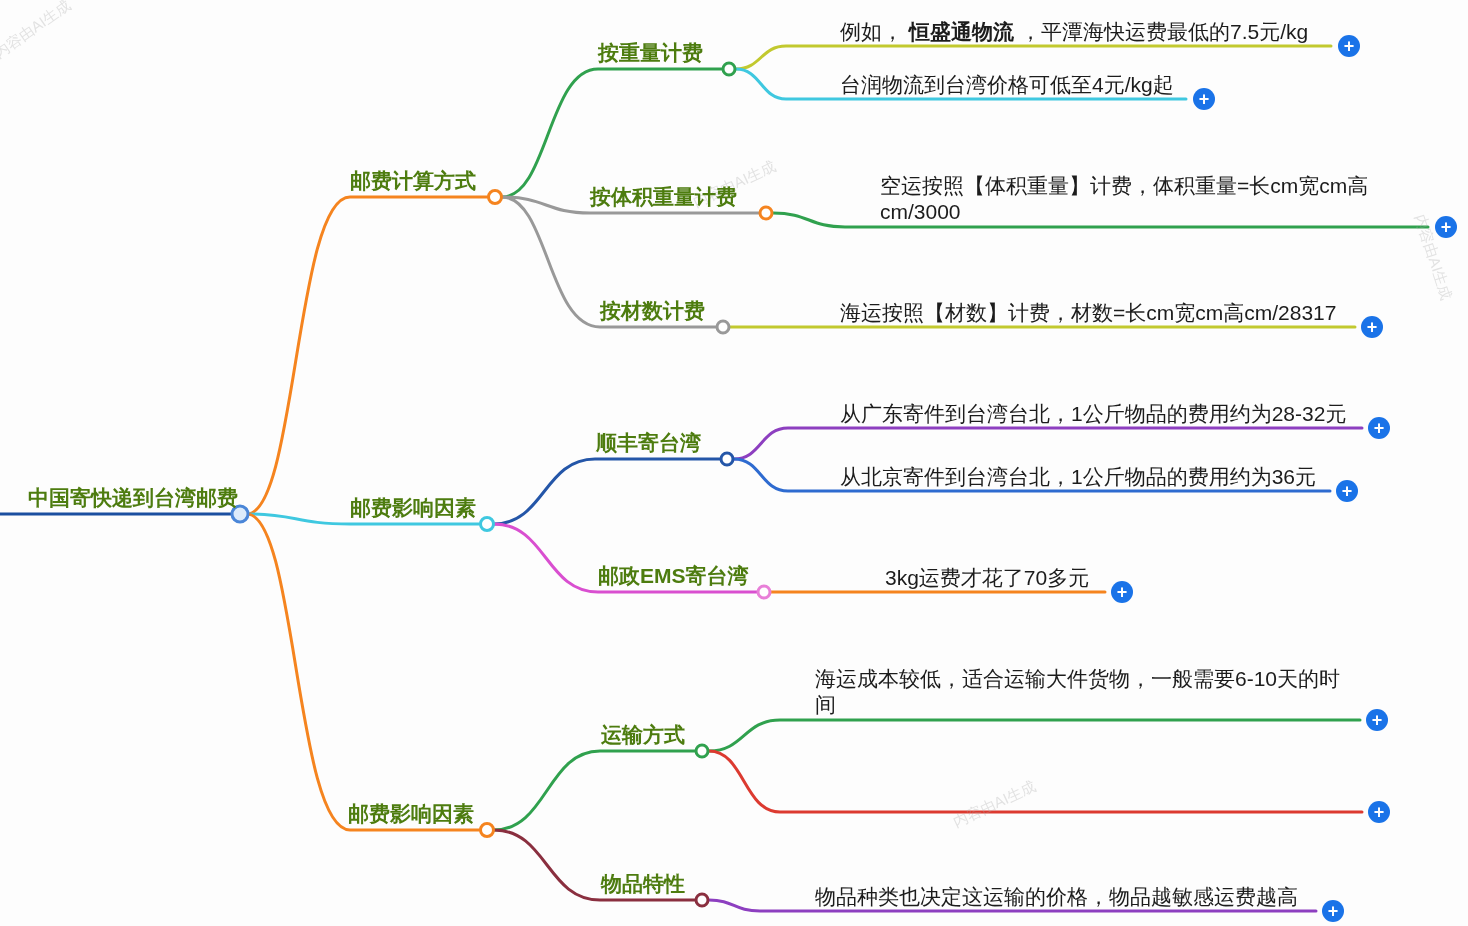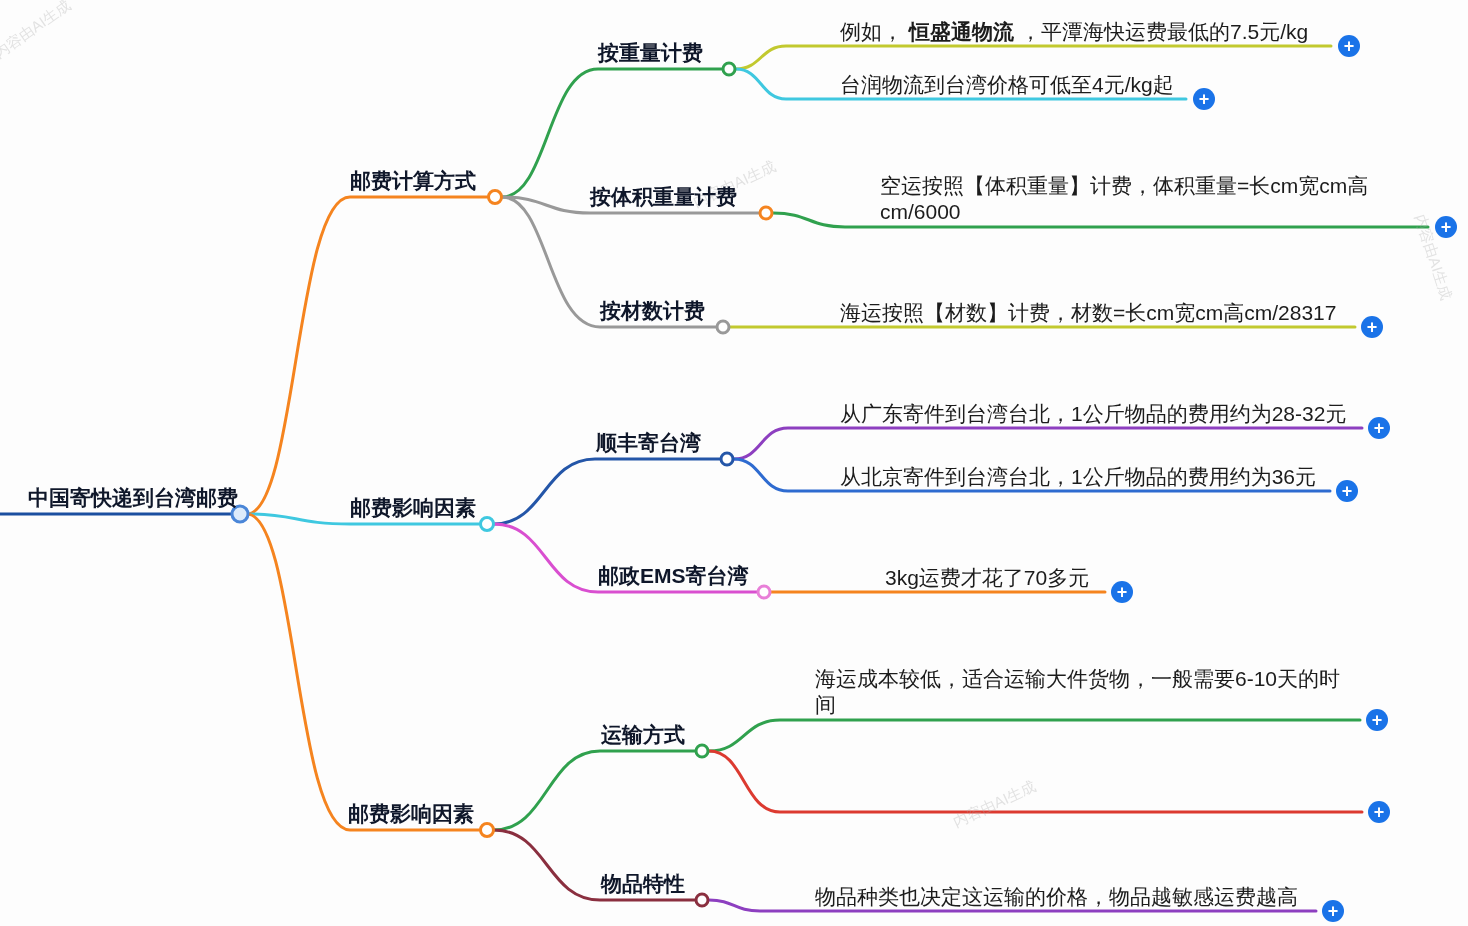--- a/index.html
+++ b/index.html
@@ -1,21 +1,21 @@
 <!DOCTYPE html>
 <html><head>
 <meta charset="utf-8">
 <title>中国寄快递到台湾邮费</title>
 <style>
   * { margin:0; padding:0; box-sizing:border-box; }
   html,body { background:#ffffff; }
   body { font-family:"Liberation Sans","DejaVu Sans",sans-serif; }
   .canvas { position:relative; width:1468px; height:926px; background:#fdfdfd; overflow:hidden; }
   .mindmap-svg { position:absolute; left:0; top:0; }
-  .node-label { position:absolute; font-size:21px; font-weight:bold; color:#0f172a; line-height:26px; white-space:nowrap; cursor:pointer; }
+  .node-label { position:absolute; font-size:21px; font-weight:bold; color:#4d7c0f; line-height:26px; white-space:nowrap; cursor:pointer; }
   .leaf-text { position:absolute; font-size:21px; font-weight:normal; color:#1c1c1c; line-height:26px; white-space:nowrap; cursor:pointer; }
   .leaf-text.wrap { white-space:normal; }
   .leaf-text b { font-weight:bold; padding:0 6px; }
   .plus-btn { position:absolute; width:22px; height:22px; border-radius:50%; background:#1a73e8; color:#ffffff; display:flex; align-items:center; justify-content:center; font-size:18px; font-weight:bold; line-height:1; cursor:pointer; user-select:none; }
   .watermark { position:absolute; color:#aaaaaa; opacity:.32; font-size:15px; white-space:nowrap; pointer-events:none; }
 </style>
 </head>
 <body>
 
 <div class="canvas">
@@ -79,21 +79,21 @@
 
   <div class="node-label" style="left:5px; top:485px;margin-left:23px;">中国寄快递到台湾邮费</div>
 
   <div class="node-label" style="left:350px; top:168px;">邮费计算方式</div>
   <div class="node-label" style="left:598px; top:40px;">按重量计费</div>
 
   <div class="leaf-text" style="left:840px; top:19px;"><span>例如，</span><b>恒盛通物流</b><span>，平潭海快运费最低的7.5元/kg</span></div>
   <div class="leaf-text" style="left:840px; top:72px;">台润物流到台湾价格可低至4元/kg起</div>
 
   <div class="node-label" style="left:590px; top:184px;">按体积重量计费</div>
-  <div class="leaf-text wrap" style="left:880px; top:173px; width:512px;">空运按照【体积重量】计费，体积重量=长cm宽cm高cm/6000</div>
+  <div class="leaf-text wrap" style="left:880px; top:173px; width:512px;">空运按照【体积重量】计费，体积重量=长cm宽cm高cm/3000</div>
 
   <div class="node-label" style="left:600px; top:298px;">按材数计费</div>
   <div class="leaf-text" style="left:840px; top:300px;">海运按照【材数】计费，材数=长cm宽cm高cm/28317</div>
 
   <div class="node-label" style="left:350px; top:495px;">邮费影响因素</div>
   <div class="node-label" style="left:596px; top:430px;">顺丰寄台湾</div>
   <div class="leaf-text" style="left:840px; top:401px;">从广东寄件到台湾台北，1公斤物品的费用约为28-32元</div>
   <div class="leaf-text" style="left:840px; top:464px;">从北京寄件到台湾台北，1公斤物品的费用约为36元</div>
   <div class="node-label" style="left:598px; top:563px;">邮政EMS寄台湾</div>
   <div class="leaf-text" style="left:885px; top:565px;">3kg运费才花了70多元</div>

